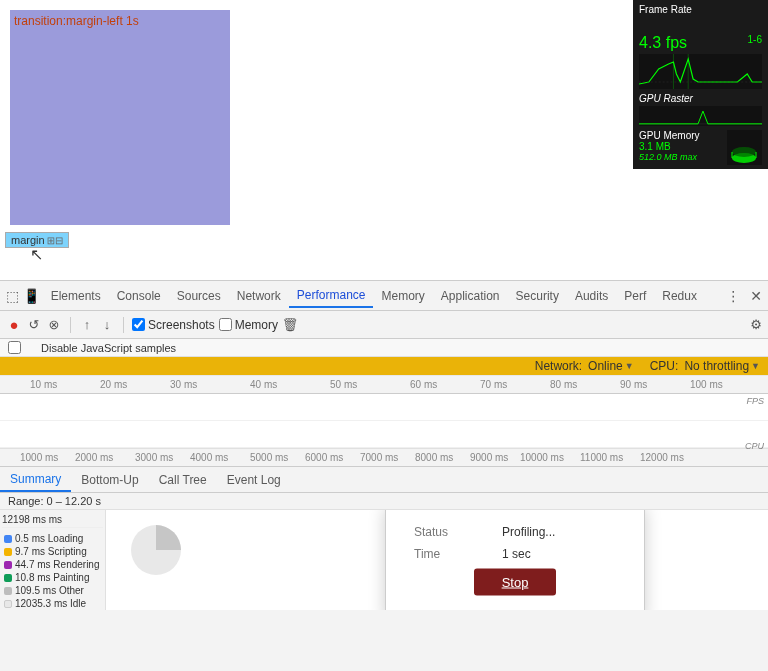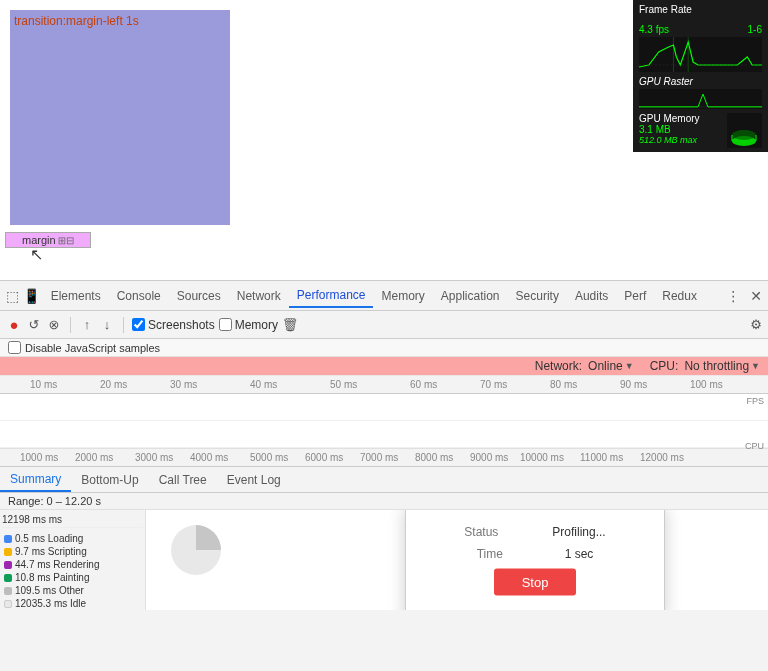--- a/index.html
+++ b/index.html
@@ -31,25 +31,25 @@
       left: 14px;
       font-size: 12px;
       color: #c2410c;
     }
 
     
     .margin-tooltip {
       position: absolute;
       bottom: 32px;
       left: 5px;
-      background: #f0abfc;
+      background: #7dd3fc;
       border: 1px solid #aaa;
       font-size: 11px;
       color: #333;
-      padding: 1px 16px;
+      padding: 1px 5px;
       display: flex;
       align-items: center;
       gap: 2px;
     }
 
     
     .cursor-indicator {
       position: absolute;
       bottom: 16px;
       left: 30px;
@@ -64,29 +64,29 @@
       right: 0;
       width: 135px;
       background: #1a1a1a;
       color: #0f0;
       font-size: 10px;
       padding: 4px 6px;
     }
     .frame-rate-title {
       color: #fff;
       font-size: 10px;
-      margin-bottom: 9px;
+      margin-bottom: 19px;
     }
     .fps-row {
       display: flex;
       justify-content: space-between;
       align-items: flex-start;
       margin-bottom: 2px;
     }
-    .fps-label { color: #0f0; font-size: 10px; }
+    .fps-label { color: #0f0; font-size: 16px; }
     .fps-value { color: #0f0; font-size: 10px; }
     .fps-graph {
       width: 100%;
       height: 35px;
       background: #111;
       margin-bottom: 4px;
       position: relative;
       overflow: hidden;
     }
     .gpu-raster-title { color: #fff; font-size: 10px; margin-bottom: 2px; font-style: italic; }
@@ -177,32 +177,32 @@
     .settings-icon { margin-left: auto; font-size: 13px; color: #555; cursor: pointer; }
 
     
     .settings-row {
       background: #f8f8f8;
       border-bottom: 1px solid #e0e0e0;
       padding: 2px 8px;
       font-size: 11px;
       color: #333;
     }
-    .settings-row label { display: flex; align-items: center; gap: 4px; cursor: pointer; }
+    .settings-row label { display: flex; align-items: center; gap: 20px; cursor: pointer; }
 
     
     .network-cpu-row {
       display: flex;
       align-items: center;
       justify-content: flex-end;
       padding: 2px 8px;
       gap: 16px;
       font-size: 12px;
       color: #333;
-      background: #fca5a5;
+      background: #eab308;
       border-bottom: 1px solid #e8e8e8;
     }
     .dropdown-inline {
       display: flex;
       align-items: center;
       gap: 2px;
       cursor: pointer;
     }
     .dropdown-arrow { font-size: 9px; color: #555; }
 
@@ -228,20 +228,21 @@
       border-bottom: 1px solid #e0e0e0;
       position: relative;
       display: flex;
       flex-direction: column;
     }
     .strip-label {
       position: absolute;
       right: 4px;
       font-size: 9px;
       color: #888;
+      font-style: italic;
     }
     .strip-row {
       flex: 1;
       border-bottom: 1px solid #f0f0f0;
       position: relative;
       display: flex;
       align-items: center;
     }
 
     
@@ -286,21 +287,21 @@
 
     
     .main-content-area {
       display: flex;
       height: calc(391px - 30px - 28px - 40px - 18px - 55px - 18px - 26px - 22px - 20px);
       overflow: hidden;
     }
 
     
     .left-panel {
-      width: 146px;
+      width: 106px;
       border-right: 1px solid #e0e0e0;
       font-size: 10px;
       color: #333;
       padding: 2px;
     }
     .left-entry {
       display: flex;
       align-items: center;
       gap: 3px;
       padding: 1px 2px;
@@ -332,21 +333,20 @@
       padding: 20px 28px;
       min-width: 260px;
       z-index: 100;
       font-size: 13px;
     }
     .dialog-row {
       display: flex;
       align-items: center;
       margin-bottom: 8px;
       gap: 8px;
-      justify-content: center;
     }
     .dialog-label {
       color: #777;
       min-width: 80px;
       font-size: 12px;
     }
     .dialog-value {
       color: #333;
       font-size: 12px;
     }
@@ -358,27 +358,28 @@
       overflow: hidden;
     }
     .progress-bar-fill {
       height: 100%;
       background: #1a73e8;
       width: 3%;
     }
     .stop-btn {
       display: block;
       margin: 8px auto 0;
-      background: #ef4444;
+      background: #7f1d1d;
       color: #fff;
       border: none;
       padding: 6px 28px;
       border-radius: 3px;
       font-size: 13px;
       cursor: pointer;
+      text-decoration: underline;
     }
 
     
     .fps-svg { width: 100%; height: 100%; }
   </style>
 </head>
 <body>
 
 <div class="browser-area">
 

